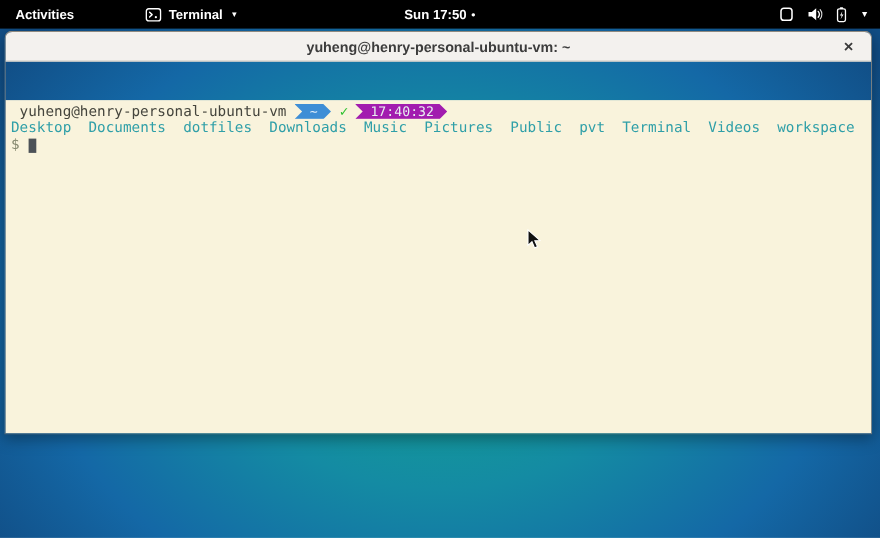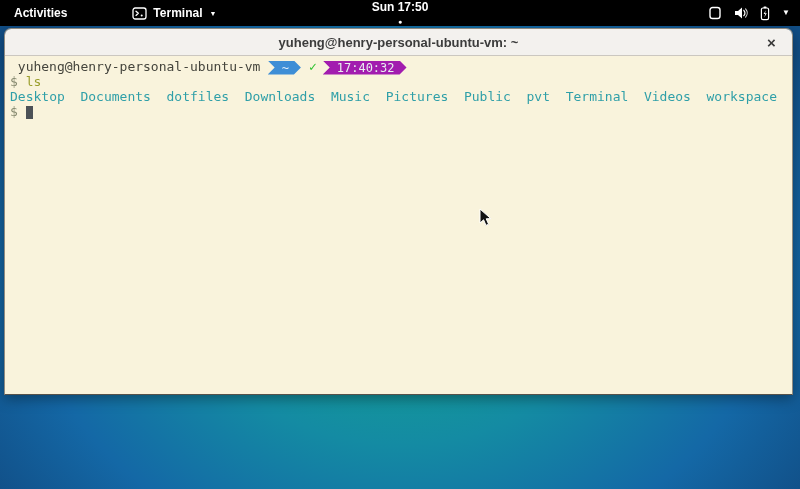--- a/index.html
+++ b/index.html
@@ -17,37 +17,37 @@
     position: absolute; top: 0; left: 0; width: 800px; height: 26px;
     background: #000; color: #fff; display: flex; align-items: center;
     font-size: 12px; font-weight: 700; z-index: 30;
   }
   .tb-left { display: flex; align-items: center; gap: 14px; padding-left: 10px; }
   .activities { padding: 2px 4px; cursor: pointer; }
   .app-menu { display: flex; align-items: center; gap: 6px; cursor: pointer; padding-left: 47px; }
   .app-menu .chev { font-size: 7px; margin-left: 1px; line-height: 1; }
   .tb-clock {
     position: absolute; left: 50%; top: 0; transform: translateX(-50%);
-    height: 26px; display: flex; align-items: center; gap: 4px; cursor: pointer; flex-direction: column;
+    height: 26px; display: flex; align-items: center; gap: 4px; cursor: pointer;
   }
   .tb-clock .dot { font-size: 7px; line-height: 1; }
   .tb-right {
     position: absolute; right: 0; top: 0; height: 26px;
     display: flex; align-items: center; gap: 11px; padding-right: 10px; cursor: pointer;
   }
   .tb-right .chev { font-size: 8px; line-height: 1; }
   .tb-icon { display: flex; align-items: center; }
 
   
   .window {
     position: absolute; left: 4px; top: 28px; width: 789px; height: 367px;
     border-radius: 7px 7px 0 0; overflow: hidden; z-index: 10;
     border: 1px solid #8f8a80; border-bottom: 1px solid #56524b;
     box-shadow: 0 4px 14px rgba(0,0,0,0.35);
-    display: flex; flex-direction: column;
+    display: flex; flex-direction: column; gap: 35px;
   }
   .headerbar {
     height: 27px; background: #f3f1ee; border-bottom: 1px solid #cbc7c0;
     position: relative; display: flex; align-items: center; justify-content: center;
     flex: 0 0 auto;
   }
   .hb-title { font-size: 13px; font-weight: 700; color: #3c3c3c; }
   .close-btn {
     position: absolute; right: 10px; top: 3px; width: 21px; height: 21px;
     display: flex; align-items: center; justify-content: center;
@@ -134,21 +134,20 @@
 
   <div class="window">
     <div class="headerbar">
       <span class="hb-title">yuheng@henry-personal-ubuntu-vm: ~</span>
       <span class="close-btn">×</span>
     </div>
 
     <div class="term">
       <div class="tline"><span class="host">yuheng@henry-personal-ubuntu-vm</span><span class="badge blue">~</span><span class="check">✓</span><span class="badge dark">17:40:32</span></div>
 
-      <div class="tline"><span class="dollar">$</span><span class="cmd">ls</span></div>
 
       <div class="tline"><span class="dir">Desktop</span><span class="dir">Documents</span><span class="dir">dotfiles</span><span class="dir">Downloads</span><span class="dir">Music</span><span class="dir">Pictures</span><span class="dir">Public</span><span class="dir">pvt</span><span class="dir">Terminal</span><span class="dir">Videos</span><span class="dir">workspace</span></div>
 
 
       <div class="tline"><span class="dollar">$</span><span class="cursor-block"></span></div>
     </div>
   </div>
 
   <div class="pointer">
     <svg width="13" height="19" viewBox="0 0 13 19">

